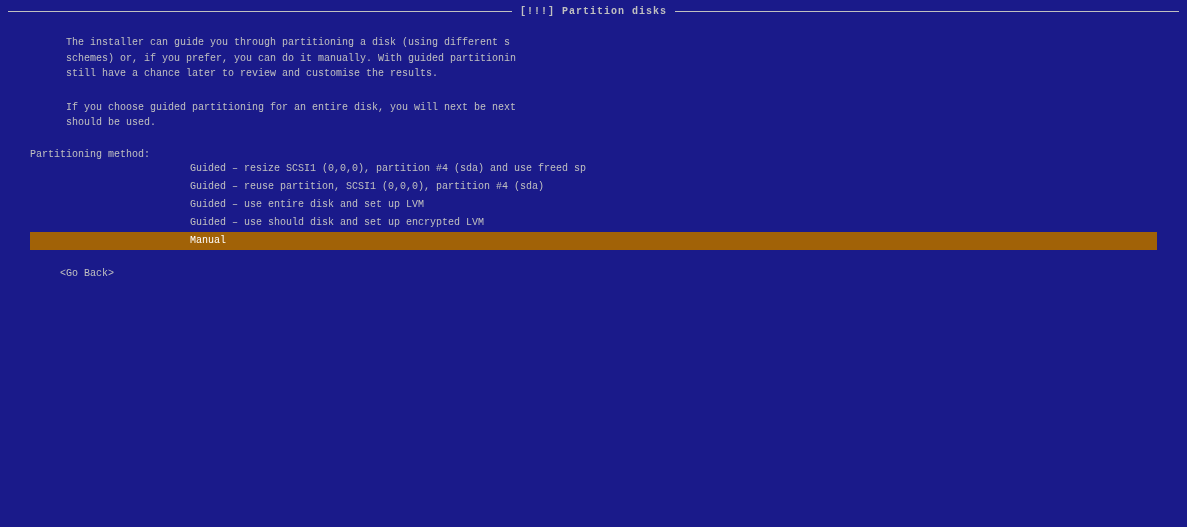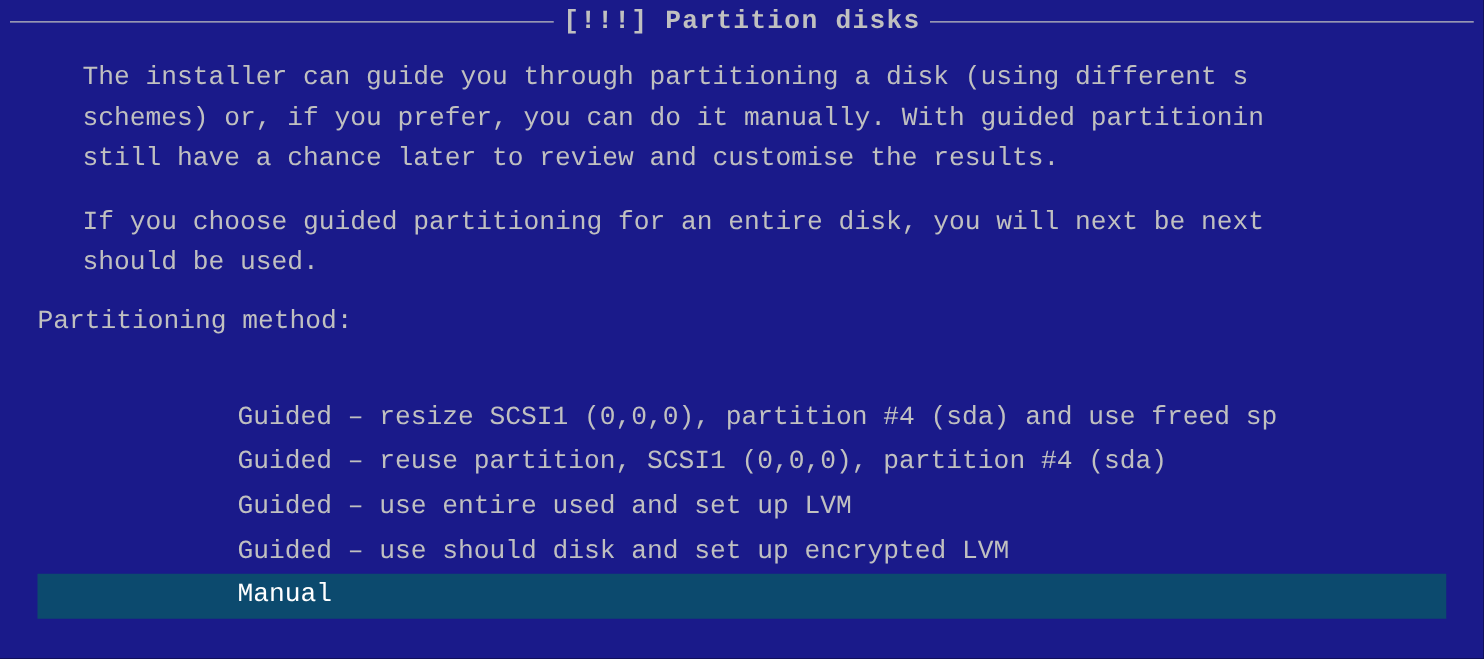--- a/index.html
+++ b/index.html
@@ -16,21 +16,21 @@
       display: flex;
       align-items: center;
       justify-content: center;
     }
 
     .terminal {
       background-color: #1a1a8a;
       width: 1187px;
       height: 527px;
       font-family: 'Courier New', Courier, monospace;
-      font-size: 21px;
+      font-size: 10px;
       color: #c0c0c0;
       position: relative;
       padding: 0;
     }
 
     .title-bar {
       display: flex;
       align-items: center;
       justify-content: center;
       padding: 6px 0 8px 0;
@@ -62,31 +62,30 @@
     }
 
     .section-label {
       margin-bottom: 0;
     }
 
     .menu-list {
       margin-left: 0;
       padding-left: 0;
       list-style: none;
-      margin-top: 48px;
     }
 
     .menu-item {
       padding: 1px 0 1px 160px;
       line-height: 1.6;
       color: #c0c0c0;
     }
 
     .menu-item.selected {
-      background-color: #0c4a6e;
+      background-color: #a16207;
       color: #ffffff;
       padding-left: 160px;
     }
 
     .go-back {
       margin-top: 18px;
       padding-left: 30px;
       color: #c0c0c0;
     }
   </style>
@@ -112,19 +111,22 @@
 should be used.</span>
     </div>
 
     <div class="section-label">
       <span>Partitioning method:</span>
     </div>
 
     <ul class="menu-list">
     <li class="menu-item">Guided – resize SCSI1 (0,0,0), partition #4 (sda) and use freed sp</li>
         <li class="menu-item">Guided – reuse partition, SCSI1 (0,0,0), partition #4 (sda)</li>
-        <li class="menu-item">Guided – use entire used and set up LVM</li>
+        <li class="menu-item">Guided – use entire disk and set up LVM</li>
         <li class="menu-item">Guided – use should disk and set up encrypted LVM</li>
         <li class="menu-item selected">Manual</li>
       </ul>
 
+    <div class="go-back">
+      <span>&lt;Go Back&gt;</span>
+    </div>
   </div>
 </div>
 
 </body></html>

